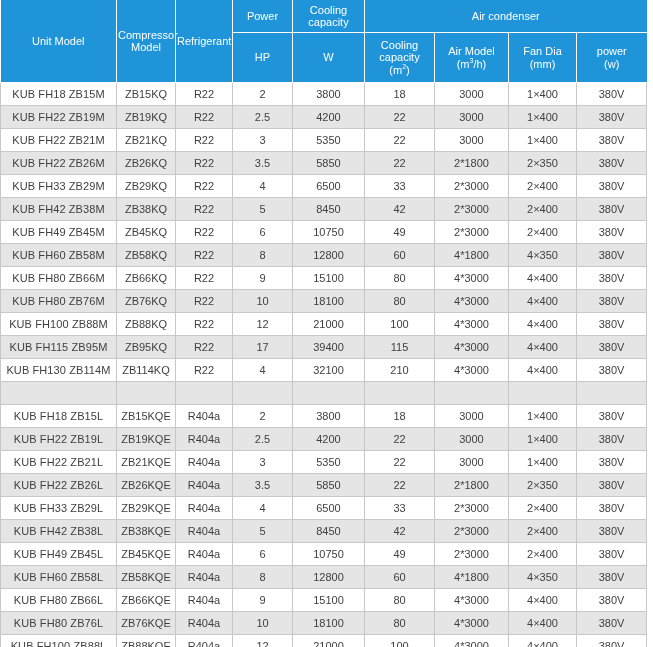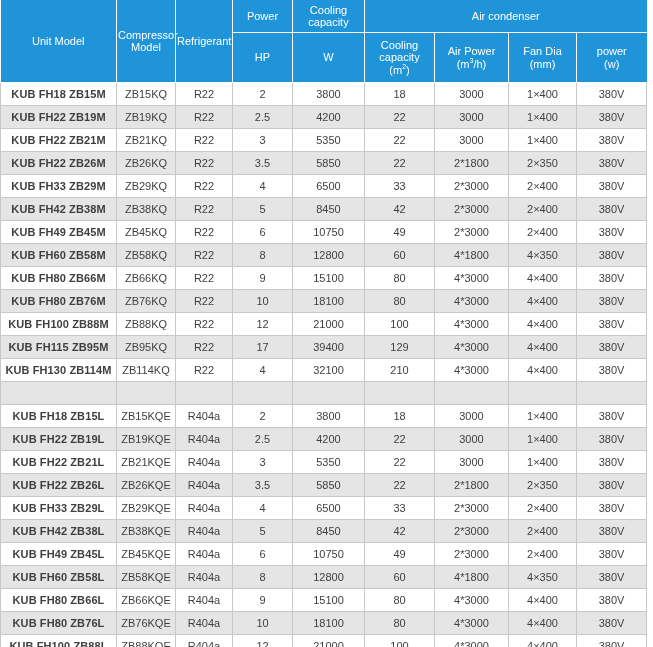--- a/index.html
+++ b/index.html
@@ -56,21 +56,21 @@
     height: 22px;
     padding: 0 2px;
     border: 1px solid #c8c8c8;
     white-space: nowrap;
     overflow: hidden;
   }
   table.spec tbody tr.odd td { background: #ffffff; }
   table.spec tbody tr.even td { background: #e5e5e5; }
   table.spec tbody tr.gap td { background: #e5e5e5; height: 22px; }
   td.unit {
-    font-weight: bold;
+    font-weight: normal;
     color: #1a1a1a;
     font-size: 11.5px;
     letter-spacing: 0.1px;
   }
   
   col.c0 { width: 116px; }
   col.c1 { width: 59px; }
   col.c2 { width: 57px; }
   col.c3 { width: 60px; }
   col.c4 { width: 72px; }
@@ -105,21 +105,21 @@
         <th class="grp-cond edge-right" colspan="4">Air condenser</th>
       </tr>
       <tr>
         <th class="sub">HP</th>
         <th class="sub">W</th>
         <th class="sub">
           <span>Cooling capacity</span><br>
           <span>(m</span><sup>2</sup><span>)</span>
         </th>
         <th class="sub">
-          <span>Air Power</span><br>
+          <span>Air Model</span><br>
           <span>(m</span><sup>3</sup><span>/h)</span>
         </th>
         <th class="sub">
           <span>Fan Dia</span><br>
           <span>(mm)</span>
         </th>
         <th class="sub edge-right">
           <span>power</span><br>
           <span>(w)</span>
         </th>
@@ -246,21 +246,21 @@
           <td>4*3000</td>
           <td>4×400</td>
           <td>380V</td>
         </tr>
         <tr class="even">
           <td class="unit">KUB FH115  ZB95M</td>
           <td>ZB95KQ</td>
           <td>R22</td>
           <td>17</td>
           <td>39400</td>
-          <td>129</td>
+          <td>115</td>
           <td>4*3000</td>
           <td>4×400</td>
           <td>380V</td>
         </tr>
         <tr class="odd">
           <td class="unit">KUB FH130  ZB114M</td>
           <td>ZB114KQ</td>
           <td>R22</td>
           <td>4</td>
           <td>32100</td>

